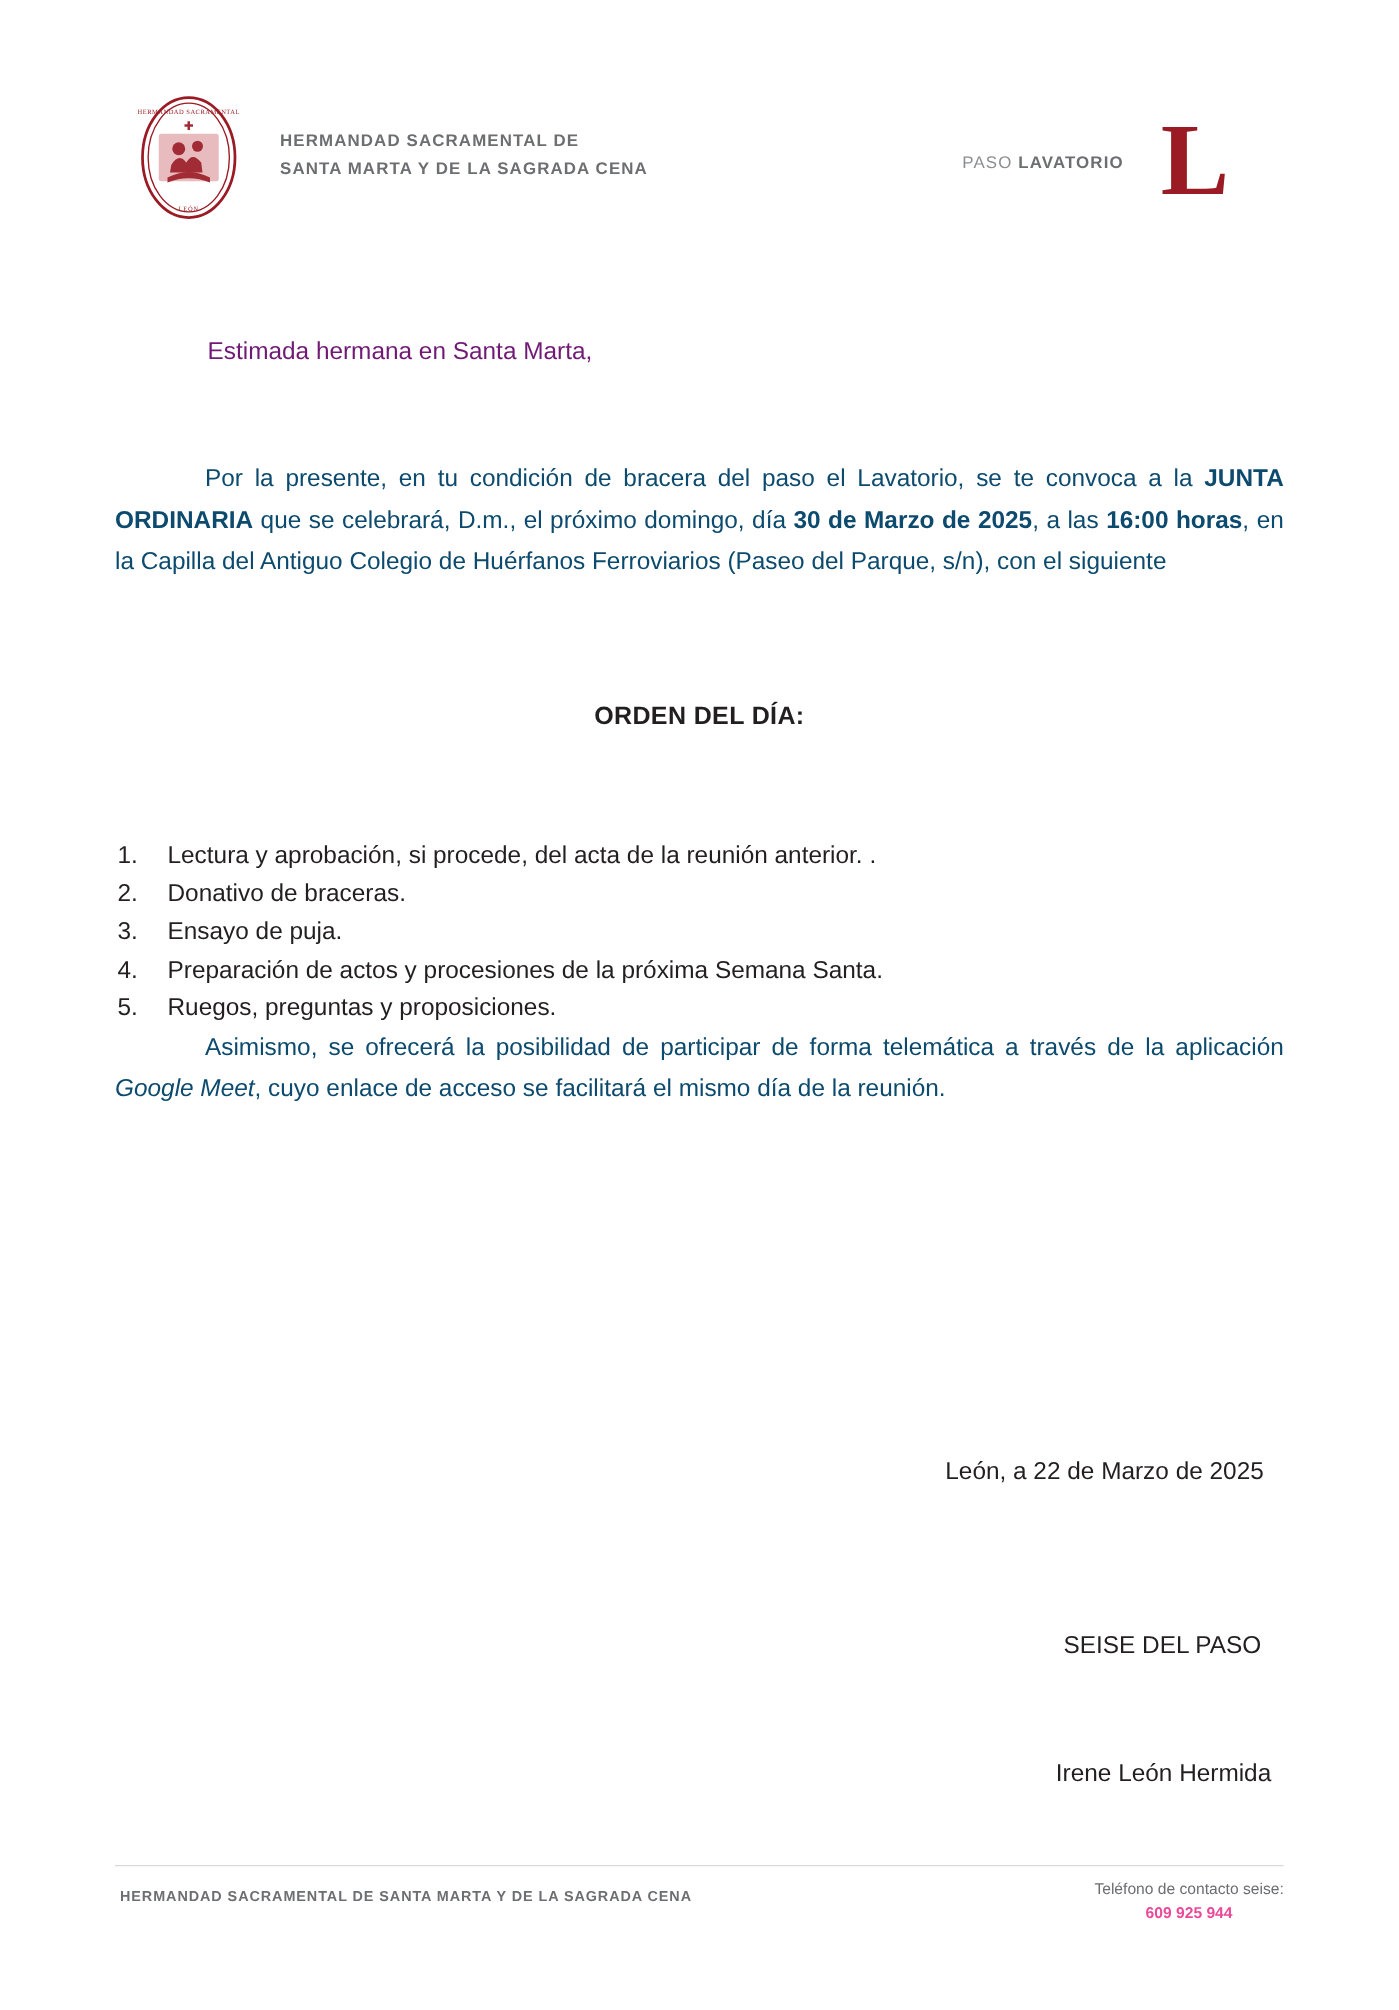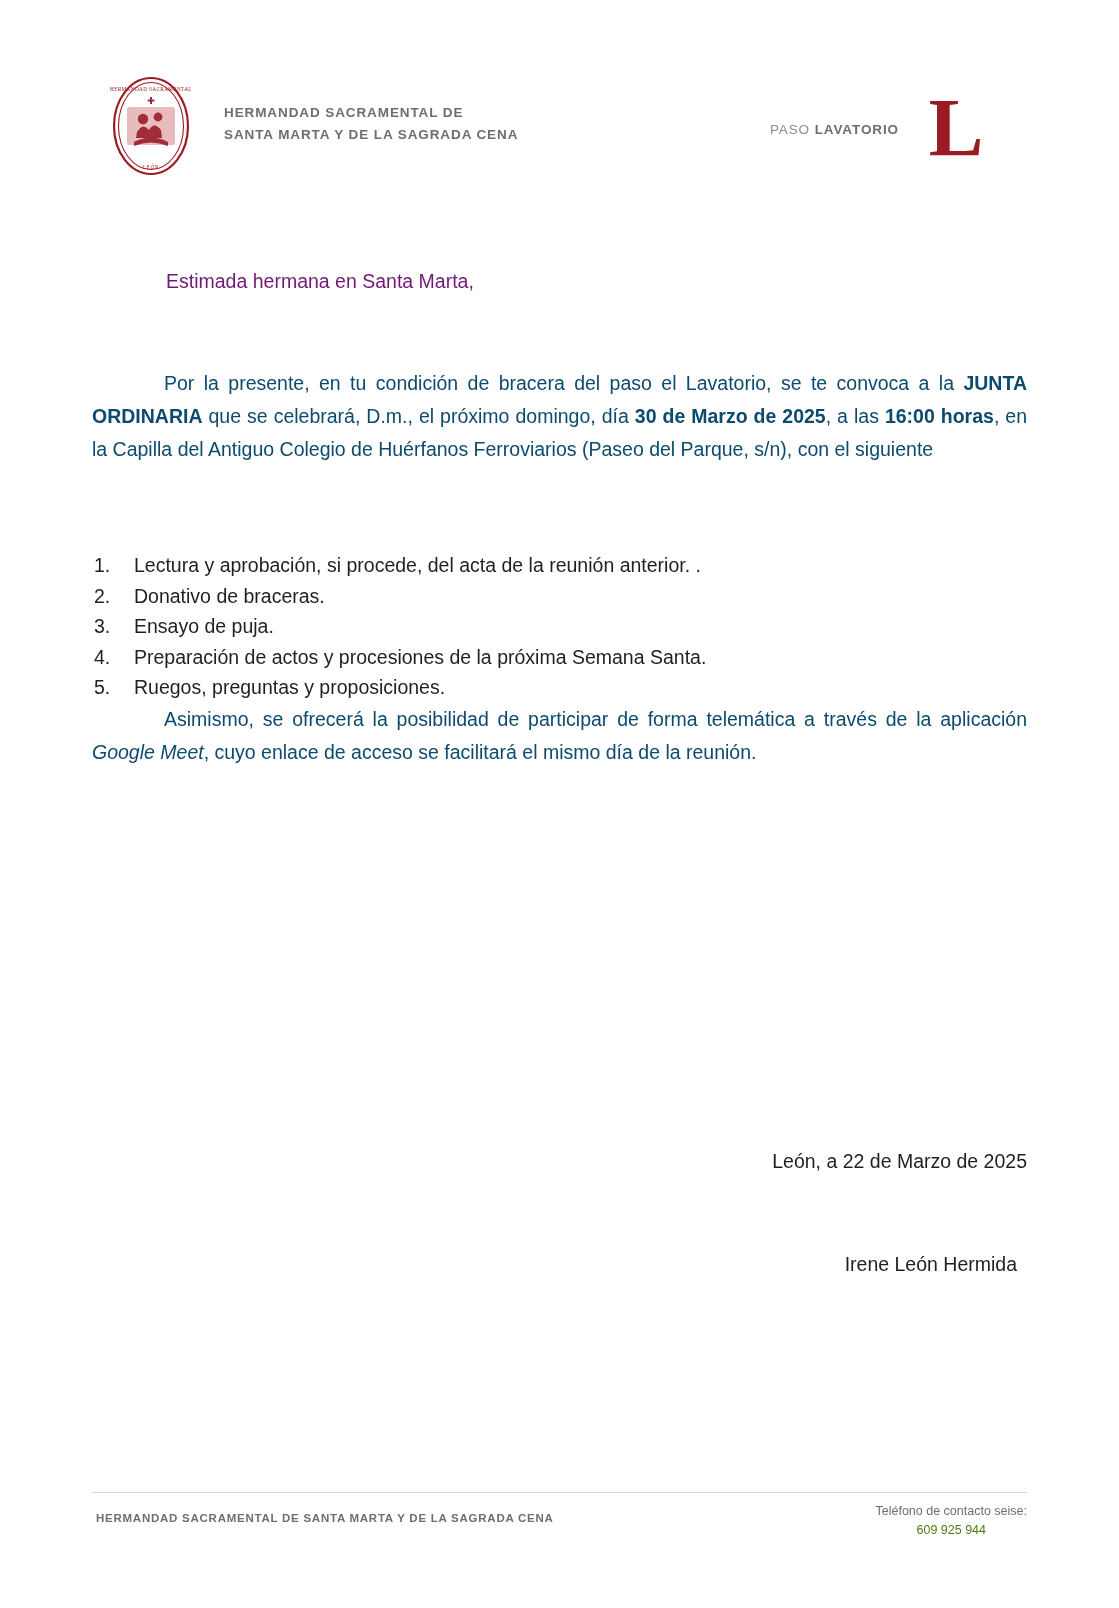--- a/index.html
+++ b/index.html
@@ -122,21 +122,21 @@
   .closing em { font-style: italic; }
 
   
   .sign-block {
     position: absolute;
     left: 92px;
     right: 92px;
     top: 1150px;
     text-align: right;
   }
-  .sign-date { font-size: 19.5px; margin: 0; }
+  .sign-date { font-size: 19.5px; margin: 16px; }
   .sign-role { font-size: 19.5px; margin: 116px 0 0 0; padding-right: 18px; }
   .sign-name { font-size: 19.5px; margin: 80px 0 0 0; padding-right: 10px; }
 
   
   .footer {
     position: absolute;
     left: 92px;
     right: 92px;
     bottom: 60px;
     height: 56px;
@@ -157,21 +157,21 @@
   }
   .footer-right {
     position: absolute;
     right: 0;
     top: 10px;
     text-align: center;
     font-size: 12.5px;
     color: #6d6e71;
     line-height: 19px;
   }
-  .footer-right .phone { font-weight: normal; color: #4d7c0f; }
+  .footer-right .phone { font-weight: bold; color: #ec4899; }
 </style>
 </head>
 <body>
 
 <div class="page">
 
   <div class="header">
 
     <div class="crest">
       <svg viewBox="0 0 82 104" width="82" height="104" aria-hidden="true">
@@ -199,34 +199,36 @@
 
     <div class="logo-l">L</div>
   </div>
 
   <div class="content">
 
     <p class="salutation">Estimada hermana en Santa Marta,</p>
 
     <p class="justified"><span class="indent"></span><span>Por la presente, en tu condición de bracera del paso el Lavatorio, se te convoca a la </span><b>JUNTA ORDINARIA</b><span> que se celebrará, D.m., el próximo domingo, día </span><b>30 de Marzo de 2025</b><span>, a las </span><b>16:00 horas</b><span>, en la Capilla del Antiguo Colegio de Huérfanos Ferroviarios (Paseo del Parque, s/n), con el siguiente</span></p>
 
+    <p class="orden-title">ORDEN DEL DÍA:</p>
 
     <ol class="agenda">
       <li>Lectura y aprobación, si procede, del acta de la reunión anterior. .</li>
       <li>Donativo de braceras.</li>
       <li>Ensayo de puja.</li>
       <li>Preparación de actos y procesiones de la próxima Semana Santa.</li>
       <li>Ruegos, preguntas y proposiciones.</li>
     </ol>
 
     <p class="justified closing"><span class="indent"></span><span>Asimismo, se ofrecerá la posibilidad de participar de forma telemática a través de la aplicación </span><em>Google Meet</em><span>, cuyo enlace de acceso se facilitará el mismo día de la reunión.</span></p>
   </div>
 
   <div class="sign-block">
     <p class="sign-date">León, a 22 de Marzo de 2025</p>
+    <p class="sign-role">SEISE DEL PASO</p>
     <p class="sign-name">Irene León Hermida</p>
   </div>
 
   <div class="footer">
     <div class="footer-rule"></div>
     <div class="footer-left">HERMANDAD SACRAMENTAL DE SANTA MARTA Y DE LA SAGRADA CENA</div>
     <div class="footer-right">
       <div>Teléfono de contacto seise:</div>
       <div class="phone">609 925 944</div>
     </div>

